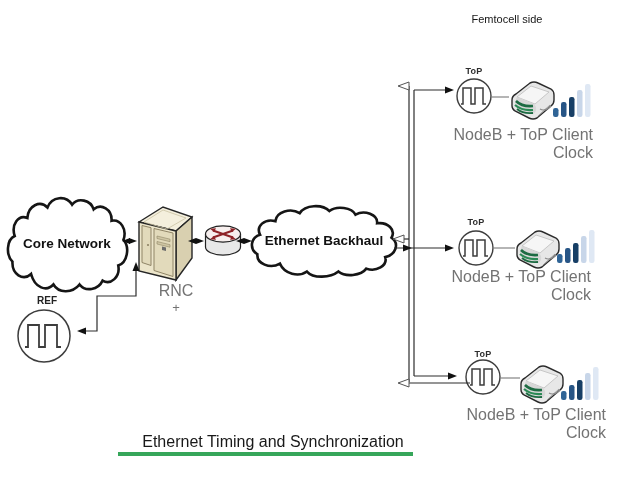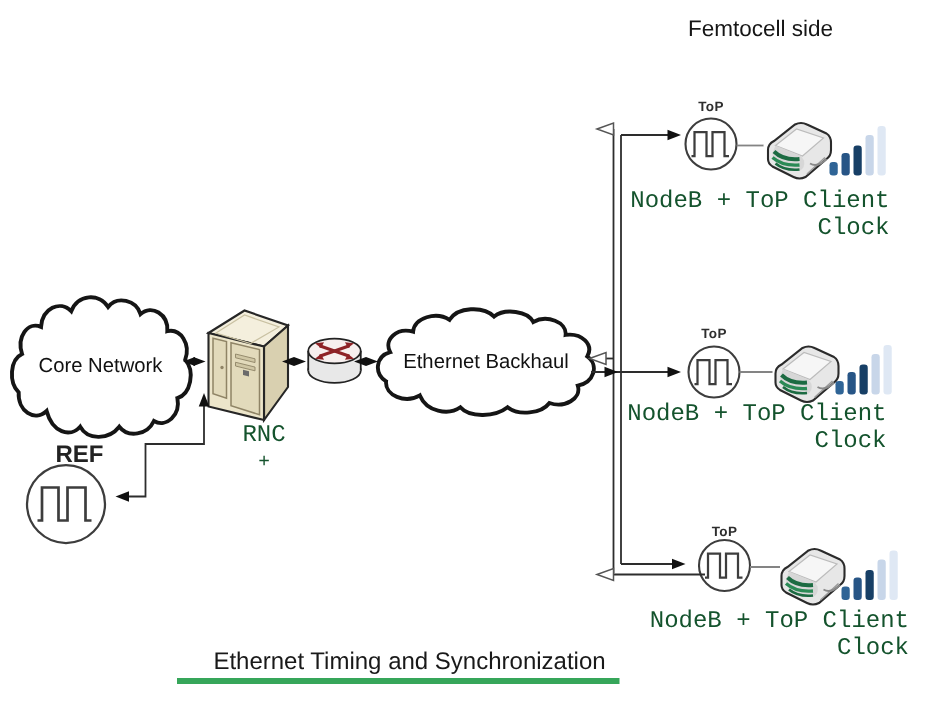--- a/index.html
+++ b/index.html
@@ -3,27 +3,27 @@
 <meta charset="utf-8">
 <style>
   html,body{margin:0;padding:0;background:#fff;}
   #stage{
     position:relative;width:625px;height:477px;background:#ffffff;overflow:hidden;
     font-family:"Liberation Sans","DejaVu Sans",sans-serif;color:#1a1a1a;
   }
   .abs{position:absolute;}
   .ctr{text-align:center;}
   .rt{text-align:right;}
-  .hdr{font-size:15px;line-height:19px;color:#161616;}
-  .cloud-label{font-weight:normal;font-size:13.5px;color:#111;}
-  .blue{color:#14532d;font-family:Liberation Mono, monospace;}
+  .hdr{font-size:11px;line-height:19px;color:#161616;}
+  .cloud-label{font-weight:bold;font-size:13.5px;color:#111;}
+  .blue{color:#737373;}
   .rnc-block{font-size:16px;line-height:17px;text-align:center;}
   .nodeb{font-size:16px;line-height:17.5px;}
   .small-label{font-weight:bold;font-size:9px;color:#2e2e2e;letter-spacing:0.2px;}
-  .ref-label{font-weight:bold;font-size:16px;color:#222;}
+  .ref-label{font-weight:bold;font-size:10px;color:#222;}
   .title{font-size:16px;color:#191919;}
   .greenbar{background:#36a65a;height:4px;}
   svg{position:absolute;left:0;top:0;}
 </style>
 </head>
 <body>
 
 <div id="stage">
 
   <svg width="625" height="477" viewBox="0 0 625 477">

